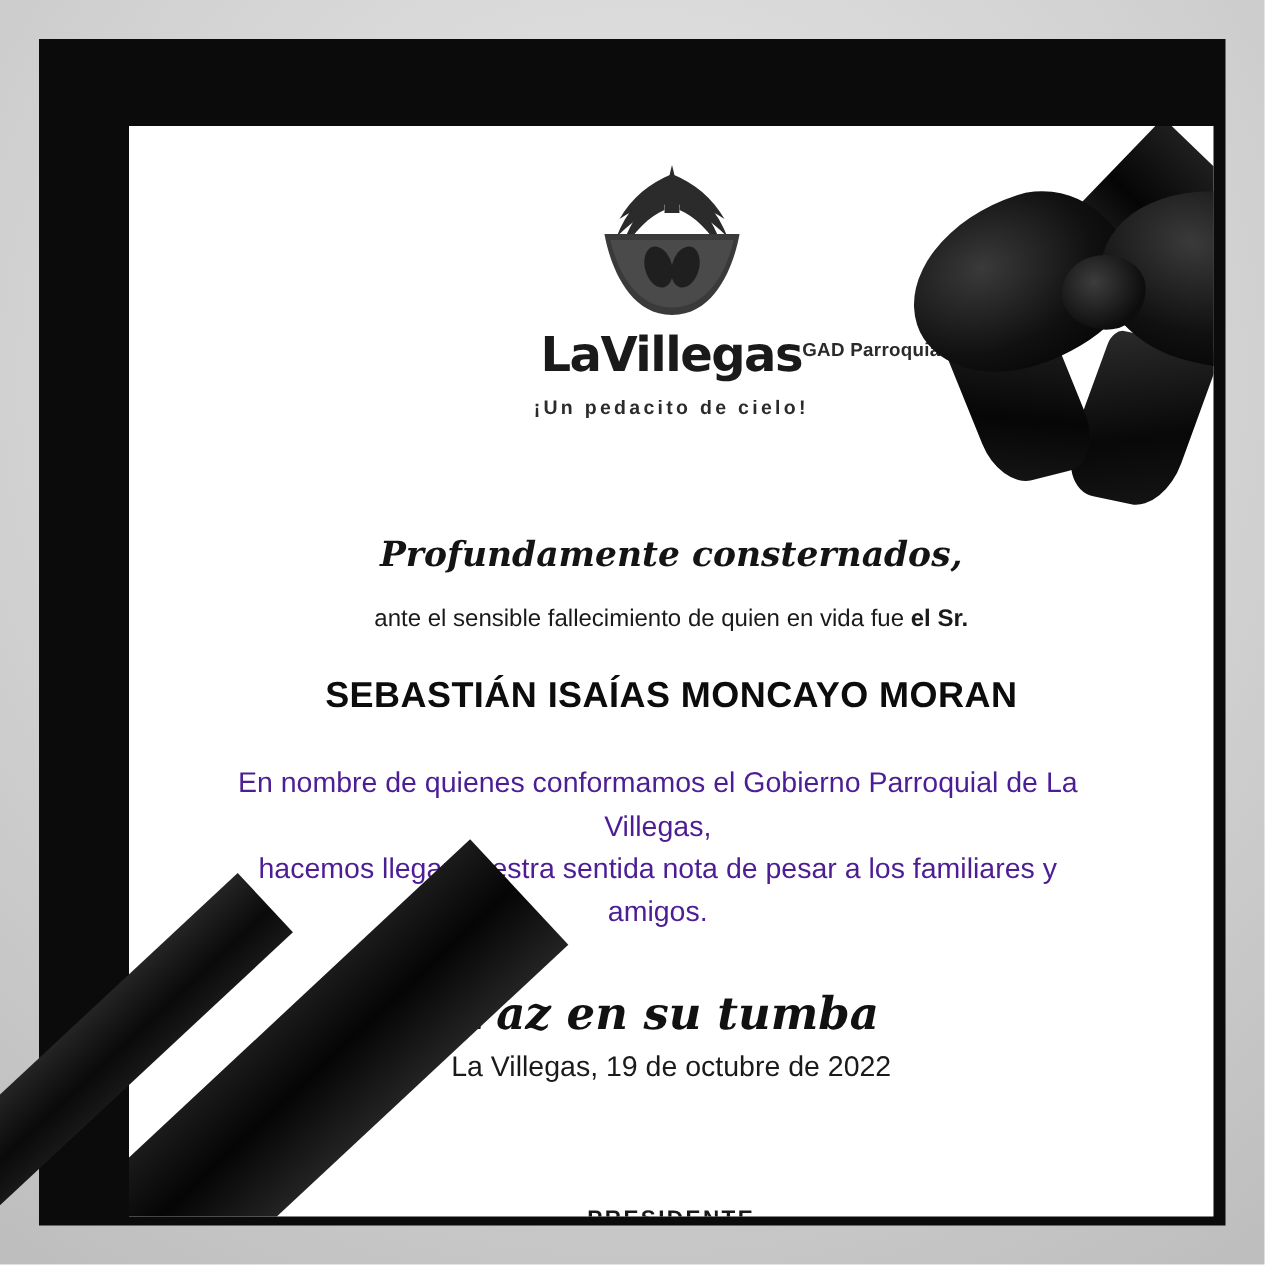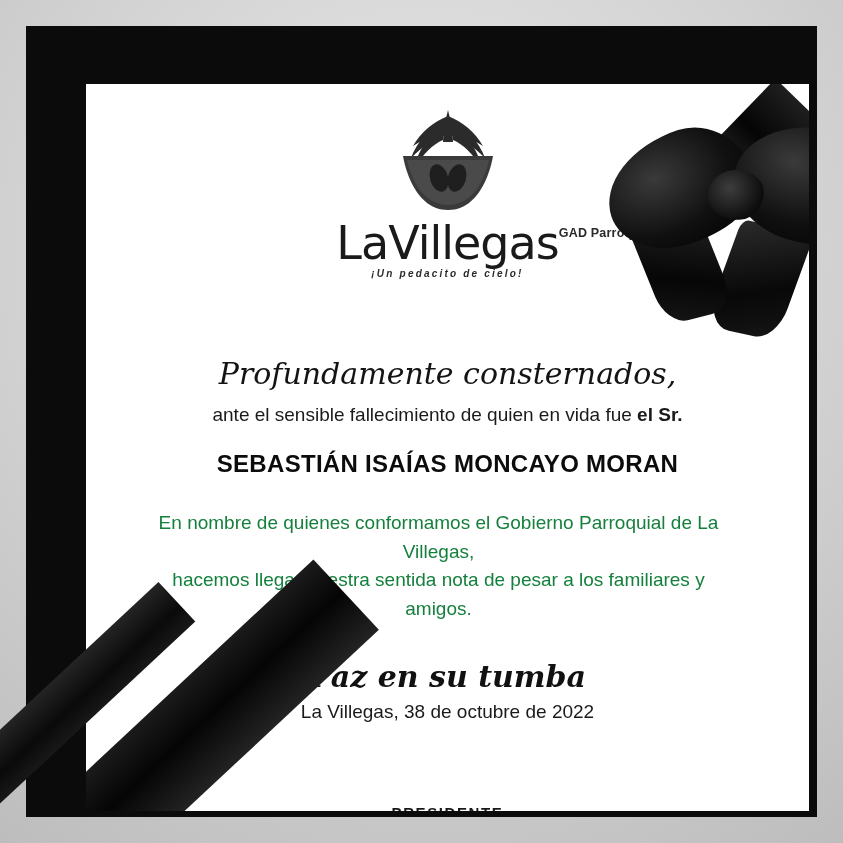--- a/index.html
+++ b/index.html
@@ -159,58 +159,57 @@
     text-align: center;
   }
   #logo-mark {
     width: 150px;
     height: 118px;
     margin: 0 auto;
     position: relative;
   }
   #logo-word {
     font-family: "DejaVu Sans", sans-serif;
-    font-weight: normal;
-    font-size: 46px;
+    font-weight: bold;
+    font-size: 32px;
     letter-spacing: -1px;
     color: #1a1a1a;
     line-height: 1;
     margin-top: -6px;
   }
   #logo-gad {
     position: absolute;
     font-size: 12.5px;
     font-weight: bold;
     color: #2a2a2a;
     letter-spacing: 0.2px;
   }
   #logo-tag {
-    font-size: 10px;
+    font-size: 13px;
     letter-spacing: 2.2px;
     color: #2b2b2b;
     font-weight: bold;
-    margin-top: 2px;
-    font-style: italic;
+    margin-top: 12px;
   }
 
   #line-conster {
     position: absolute;
     top: 272px;
     left: 0; right: 0;
     font-family: "DejaVu Serif", serif;
     font-style: italic;
-    font-weight: normal;
-    font-size: 30px;
+    font-weight: bold;
+    font-size: 23px;
     color: #141414;
   }
   #line-ante {
     position: absolute;
     top: 320px;
     left: 0; right: 0;
-    font-size: 19px;
+    font-size: 16px;
     color: #1a1a1a;
   }
   #line-ante b { font-weight: bold; }
 
   #deceased-name {
     position: absolute;
     top: 366px;
     left: 0; right: 0;
     font-size: 24px;
     font-weight: bold;
@@ -218,21 +217,21 @@
     color: #0c0c0c;
   }
 
   #paragraph {
     position: absolute;
     top: 425px;
     left: 52px;
     right: 70px;
     font-size: 19px;
     line-height: 1.5;
-    color: #15803d;
+    color: #4c1d95;
   }
 
   #paz {
     position: absolute;
     top: 575px;
     left: 0; right: 0;
     font-family: "DejaVu Serif", serif;
     font-style: italic;
     font-weight: bold;
     font-size: 30px;
@@ -307,21 +306,21 @@
         </div>
 
         <div id="deceased-name">SEBASTIÁN ISAÍAS MONCAYO MORAN</div>
 
         <div id="paragraph">
           <div>En nombre de quienes conformamos el Gobierno Parroquial de La Villegas,</div>
           <div>hacemos llegar nuestra sentida nota de pesar a los familiares y amigos.</div>
         </div>
 
         <div id="paz">Paz en su tumba</div>
-        <div id="place-date">La Villegas, 38 de octubre de 2022</div>
+        <div id="place-date">La Villegas, 19 de octubre de 2022</div>
 
         <div id="signer-role">PRESIDENTE</div>
 
       </div>
 
       <div id="ribbon-tr" class="ribbon-diag"></div>
       <div id="ribbon-tr2" class="ribbon-diag"></div>
       <div id="bow-tail1"></div>
       <div id="bow-tail2"></div>
       <div id="bow-left" class="bow-loop"></div>

